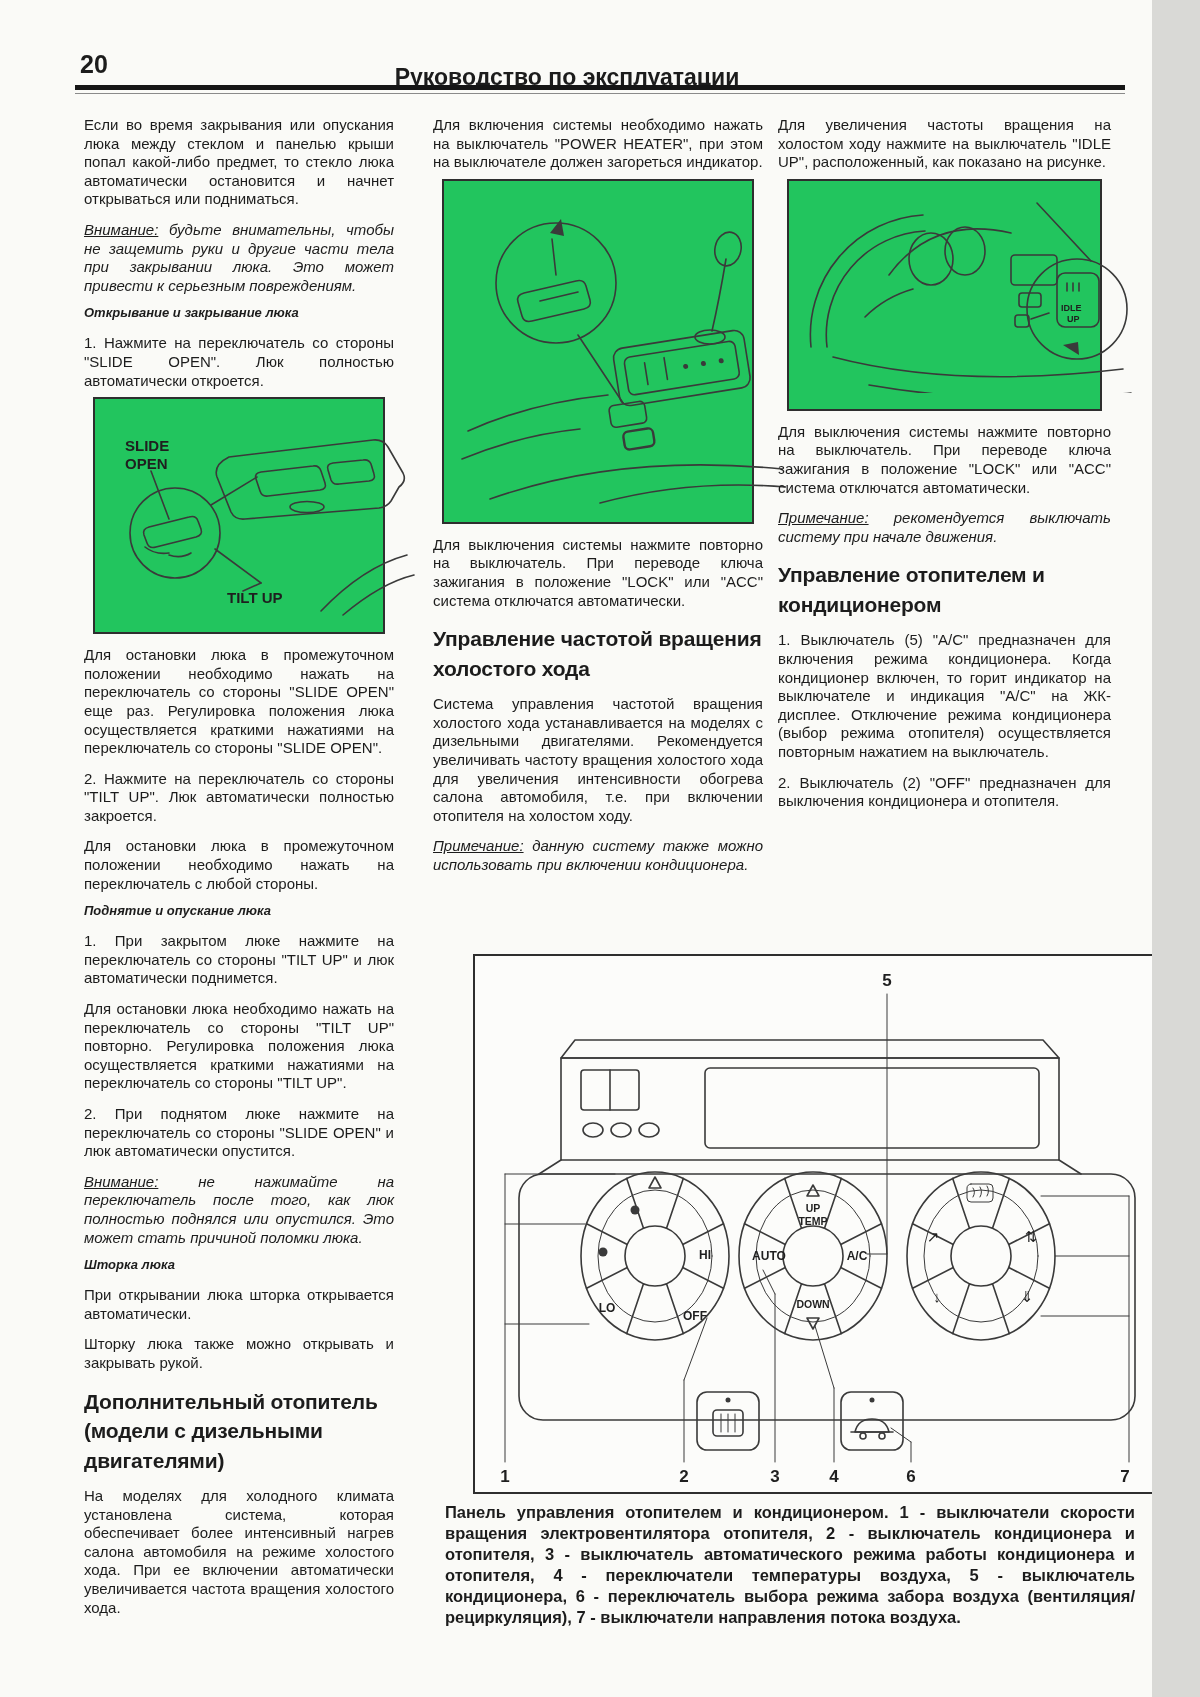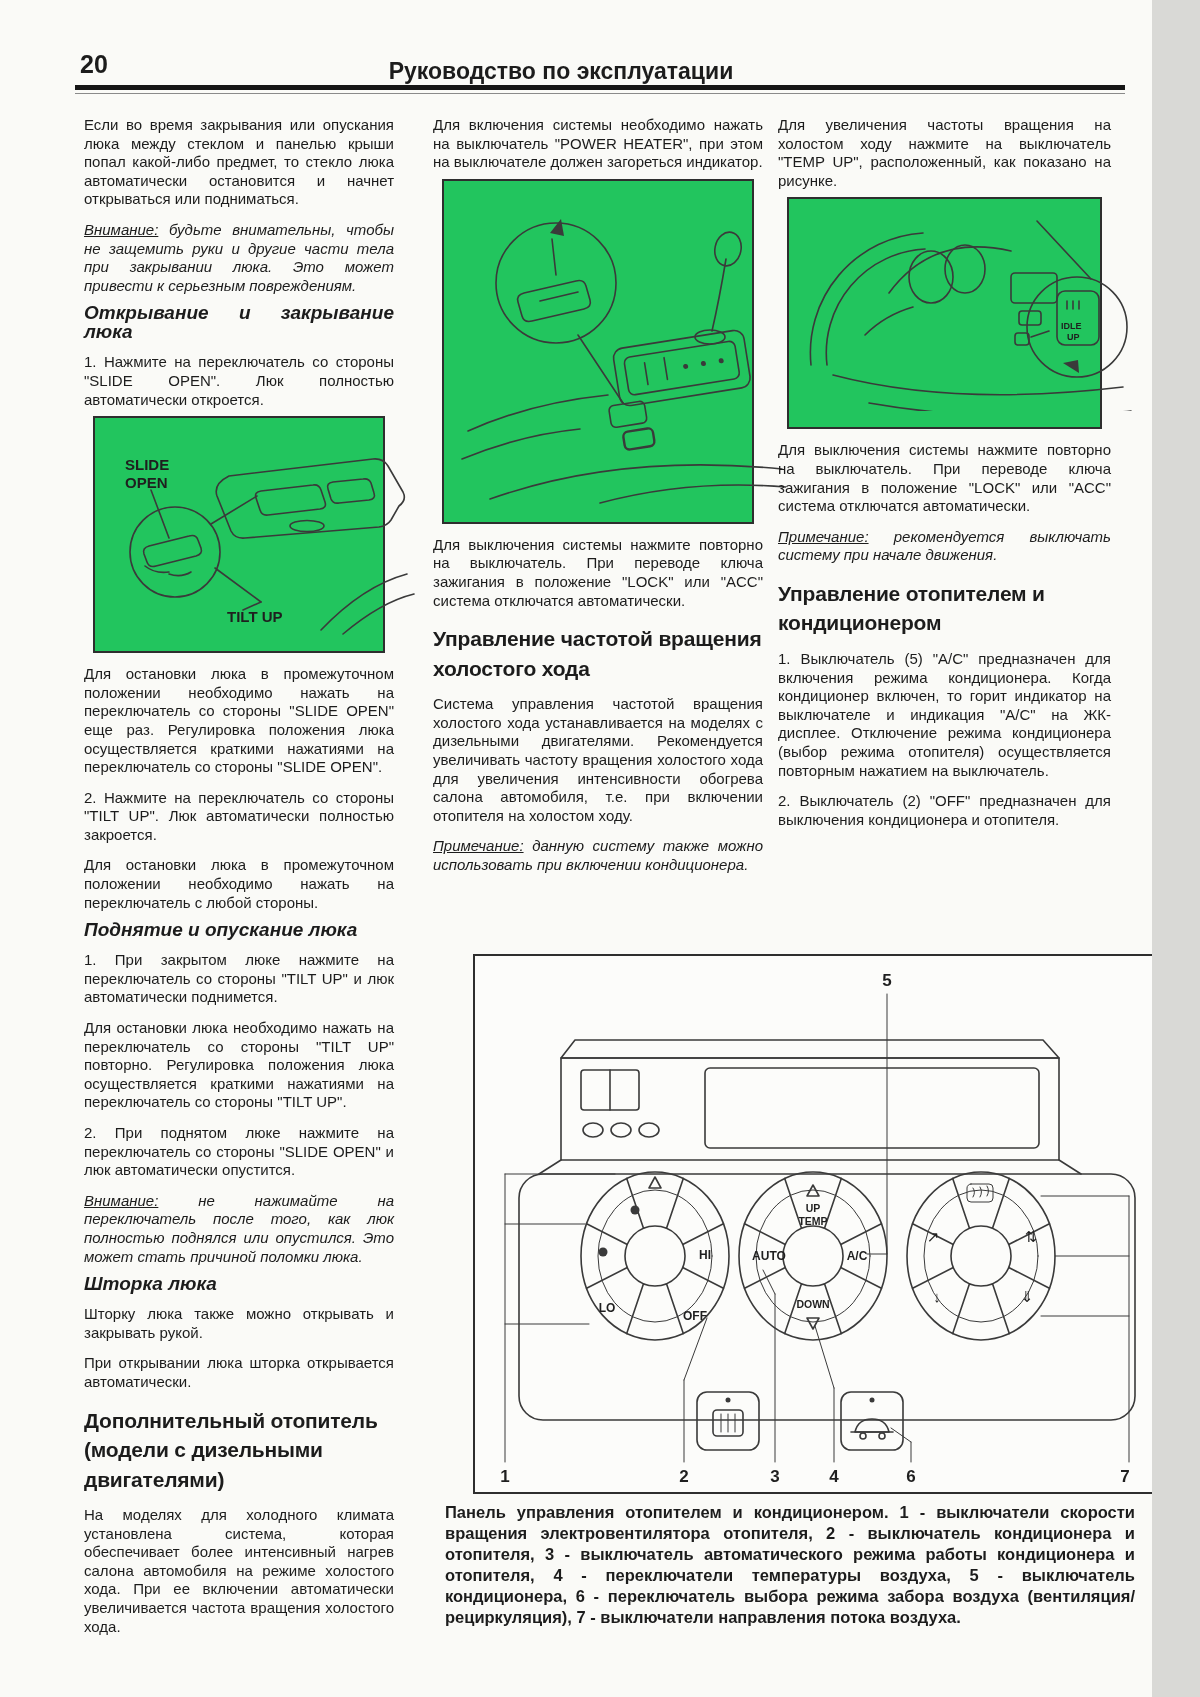--- a/index.html
+++ b/index.html
@@ -1,32 +1,32 @@
 <!DOCTYPE html>
 <html lang="ru"><head>
 <meta charset="utf-8">
 <style>
   html,body{margin:0;padding:0;background:#d9d9d6;}
   .page{position:relative;width:1152px;height:1697px;background:#fafaf7;
         font-family:"Liberation Sans",sans-serif;color:#1c1c1c;overflow:hidden;}
   
   .pagenum{position:absolute;left:80px;top:50px;font-size:25px;font-weight:bold;}
   .ptitle{position:absolute;left:0;top:52px;width:1110px;text-align:center;
-          font-size:23px;font-weight:bold;margin:6px;}
+          font-size:23px;font-weight:bold;margin:12px;}
   .rule{position:absolute;left:75px;top:85px;width:1050px;height:5px;background:#161616;}
   .rule2{position:absolute;left:75px;top:93px;width:1050px;height:1px;background:#8a8a8a;}
   
   .col{position:absolute;top:104px;text-align:justify;font-size:15px;line-height:18.6px;}
   .col1{left:84px;width:310px;}
   .col2{left:433px;width:330px;}
   .col3{left:778px;width:333px;}
   .col p{margin:12px 0 2px;}
   .note{font-style:italic;margin:3px 0 7px;}
   .nlabel{text-decoration:underline;}
-  h3{font-size:19px;font-style:italic;font-weight:bold;margin:8px 0 3px;line-height:19px;}
+  h3{font-size:13px;font-style:italic;font-weight:bold;margin:8px 0 3px;line-height:19px;}
   h2{font-size:21px;line-height:29.5px;font-weight:bold;margin:14px 0 7px;letter-spacing:-0.2px;text-align:left;}
   figure.fig{margin:7px 9px 10px;border:2px solid #2e2e2e;padding:16px;background:#22c55e;}
   figure.fig svg{display:block;}
   
   .hvacfig{position:absolute;left:433px;top:938px;width:690px;height:540px;
            border:2px solid #2e2e2e;box-sizing:border-box;background:#fcfcfa;}
   .hvacfig svg{display:block;width:100%;height:100%;}
   .caption{position:absolute;left:433px;top:1490px;width:690px;margin:12px;
            font-size:16.5px;line-height:21px;font-weight:bold;text-align:justify;}
   
@@ -83,22 +83,22 @@
 
     <p>Для остановки люка в промежуточном положении необходимо нажать на переключатель со стороны "SLIDE OPEN" еще раз. Регулировка положения люка осуществляется краткими нажатиями на переключатель со стороны "SLIDE OPEN".</p>
     <p>2. Нажмите на переключатель со стороны "TILT UP". Люк автоматически полностью закроется.</p>
     <p>Для остановки люка в промежуточном положении необходимо нажать на переключатель с любой стороны.</p>
     <h3>Поднятие и опускание люка</h3>
     <p>1. При закрытом люке нажмите на переключатель со стороны "TILT UP" и люк автоматически поднимется.</p>
     <p>Для остановки люка необходимо нажать на переключатель со стороны "TILT UP" повторно. Регулировка положения люка осуществляется краткими нажатиями на переключатель со стороны "TILT UP".</p>
     <p>2. При поднятом люке нажмите на переключатель со стороны "SLIDE OPEN" и люк автоматически опустится.</p>
     <p class="note"><span class="nlabel">Внимание:</span> <span>не нажимайте на переключатель после того, как люк полностью поднялся или опустился. Это может стать причиной поломки люка.</span></p>
     <h3>Шторка люка</h3>
+    <p>При открывании люка шторка открывается автоматически.</p>
     <p>Шторку люка также можно открывать и закрывать рукой.</p>
-    <p>При открывании люка шторка открывается автоматически.</p>
     <h2>Дополнительный отопитель (модели с дизельными двигателями)</h2>
     <p>На моделях для холодного климата установлена система, которая обеспечивает более интенсивный нагрев салона автомобиля на режиме холостого хода. При ее включении автоматически увеличивается частота вращения холостого хода.</p>
   </section>
 
   <section class="col col2">
     <p>Для включения системы необходимо нажать на выключатель "POWER HEATER", при этом на выключателе должен загореться индикатор.</p>
 
     <figure class="fig">
       <svg viewBox="0 0 326 309" width="326" height="309">
         <g class="st">
@@ -132,21 +132,21 @@
       </svg>
     </figure>
 
     <p>Для выключения системы нажмите повторно на выключатель. При переводе ключа зажигания в положение "LOCK" или "ACC" система отключатся автоматически.</p>
     <h2>Управление частотой вращения холостого хода</h2>
     <p>Система управления частотой вращения холостого хода устанавливается на моделях с дизельными двигателями. Рекомендуется увеличивать частоту вращения холостого хода для увеличения интенсивности обогрева салона автомобиля, т.е. при включении отопителя на холостом ходу.</p>
     <p class="note"><span class="nlabel">Примечание:</span> <span>данную систему также можно использовать при включении кондиционера.</span></p>
   </section>
 
   <section class="col col3">
-    <p>Для увеличения частоты вращения на холостом ходу нажмите на выключатель "TEMP UP", расположенный, как показано на рисунке.</p>
+    <p>Для увеличения частоты вращения на холостом ходу нажмите на выключатель "IDLE UP", расположенный, как показано на рисунке.</p>
 
     <figure class="fig">
       <svg viewBox="0 0 330 196" width="330" height="196">
         <g class="st">
           <path d="M6,150 A120,120 0 0 1 118,18"></path>
           <path d="M22,150 A104,104 0 0 1 120,34"></path>
           <path d="M60,120 Q80,100 108,92"></path>
           <path d="M84,78 Q128,18 206,36"></path>
           <ellipse cx="126" cy="62" rx="22" ry="26"></ellipse>
           <ellipse cx="160" cy="54" rx="20" ry="24"></ellipse>

